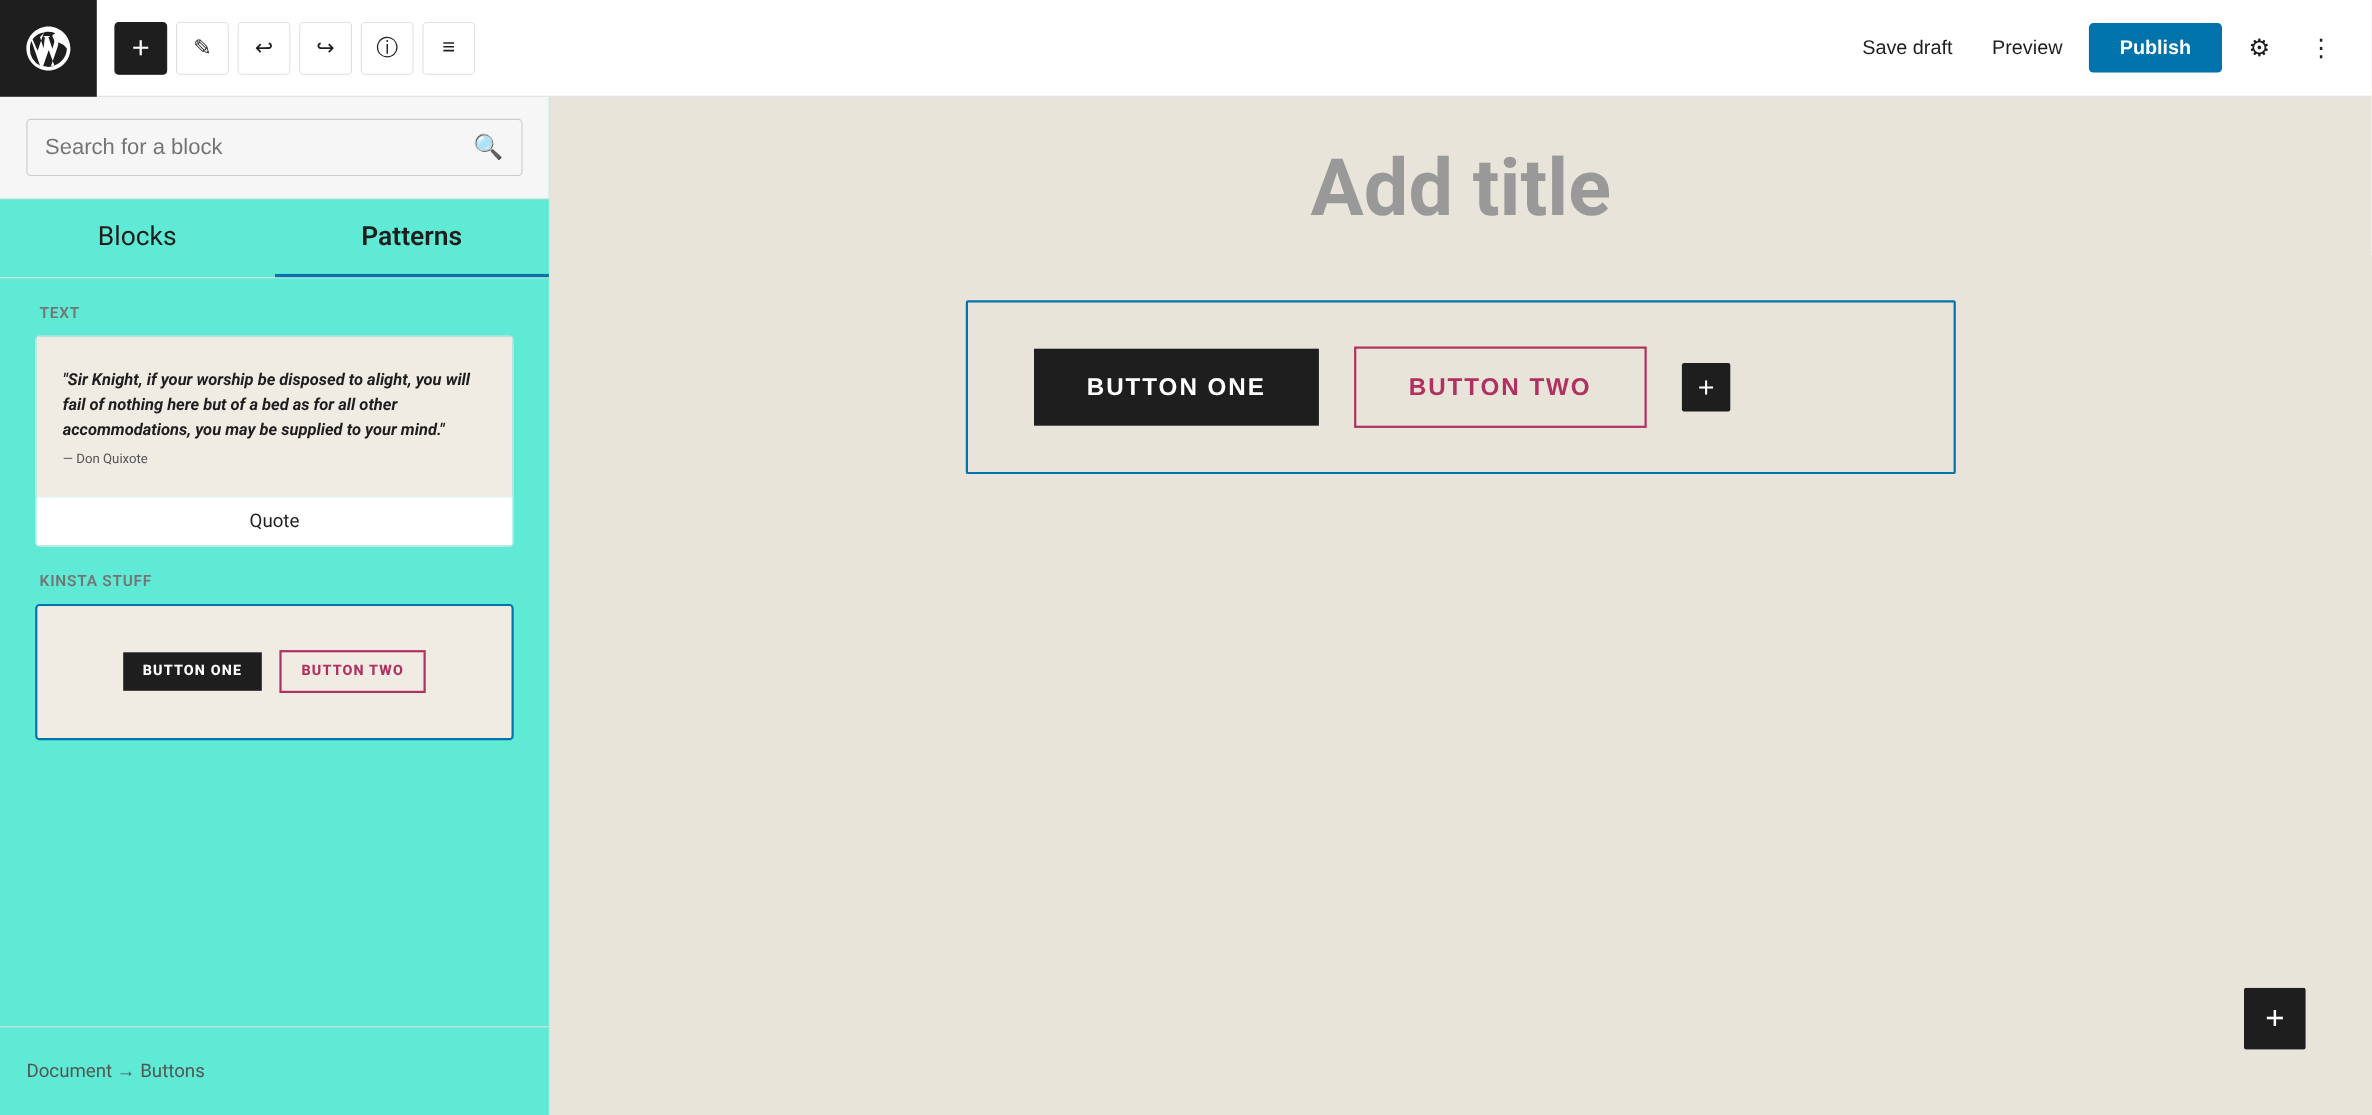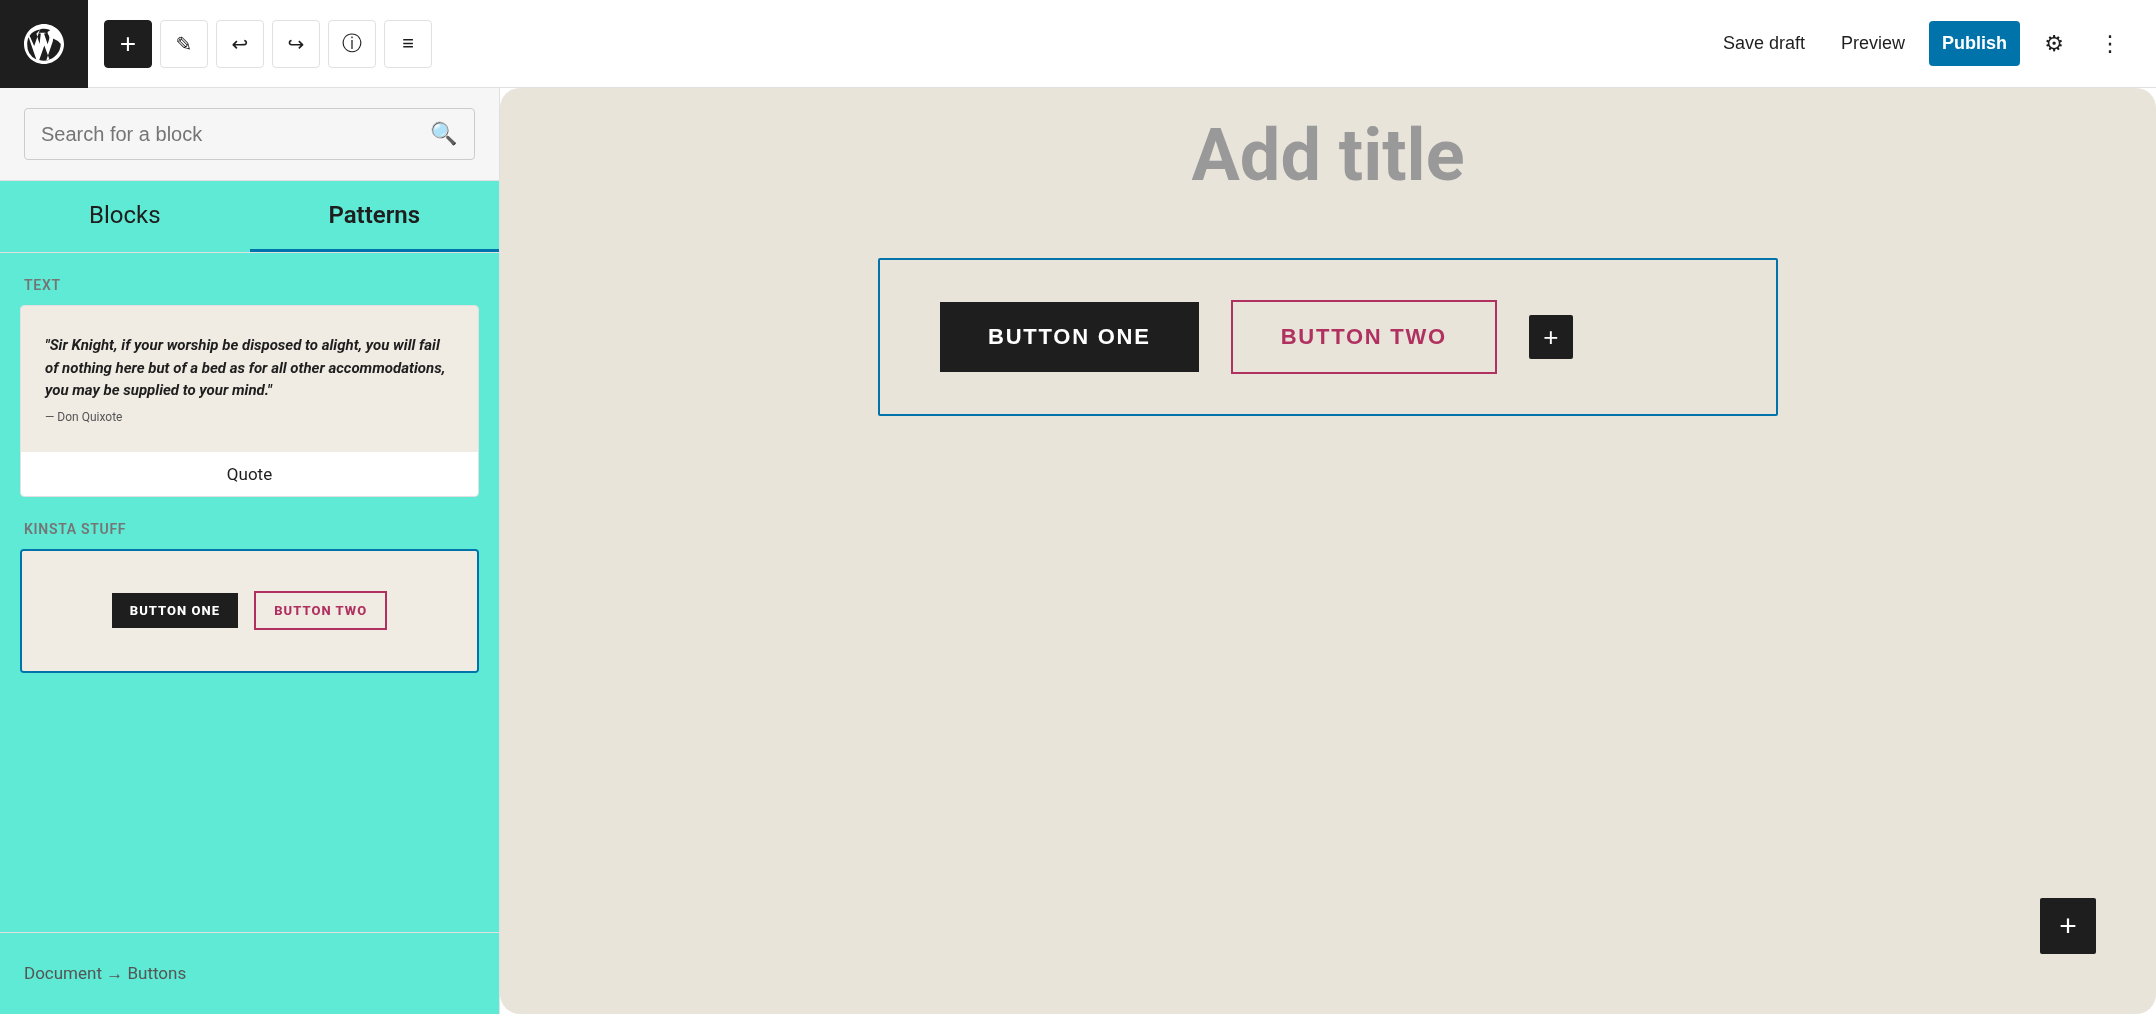--- a/index.html
+++ b/index.html
@@ -67,21 +67,21 @@
       cursor: pointer;
       font-size: 18px;
       color: #1e1e1e;
       padding: 8px 12px;
     }
     .publish-btn {
       background: #0073aa;
       color: #fff;
       border: none;
       border-radius: 4px;
-      padding: 12px 13px;
+      padding: 12px 28px;
       font-size: 18px;
       font-weight: 600;
       cursor: pointer;
     }
     .toolbar-settings-btn {
       width: 44px;
       height: 44px;
       background: none;
       border: none;
       cursor: pointer;
@@ -154,21 +154,21 @@
       border-bottom: 3px solid transparent;
     }
     .tab.active {
       border-bottom: 3px solid #0073aa;
       font-weight: 600;
     }
 
     .sidebar-content {
       flex: 1;
       overflow-y: auto;
-      padding: 16px 0;
+      padding: 16px 12px;
     }
 
     .section-label {
       font-size: 14px;
       font-weight: 600;
       color: #757575;
       letter-spacing: 0.05em;
       text-transform: uppercase;
       padding: 8px 24px 12px;
     }
@@ -256,23 +256,22 @@
     }
 
     
     .content-area {
       flex: 1;
       background: #e8e4da;
       overflow-y: auto;
       display: flex;
       flex-direction: column;
       align-items: center;
-      padding: 25px 40px;
+      padding: 40px 40px;
       position: relative;
-      border-radius: 20px;
     }
 
     .page-title-placeholder {
       font-size: 72px;
       font-weight: 700;
       color: #999;
       margin-bottom: 60px;
       text-align: center;
       width: 100%;
       max-width: 900px;

